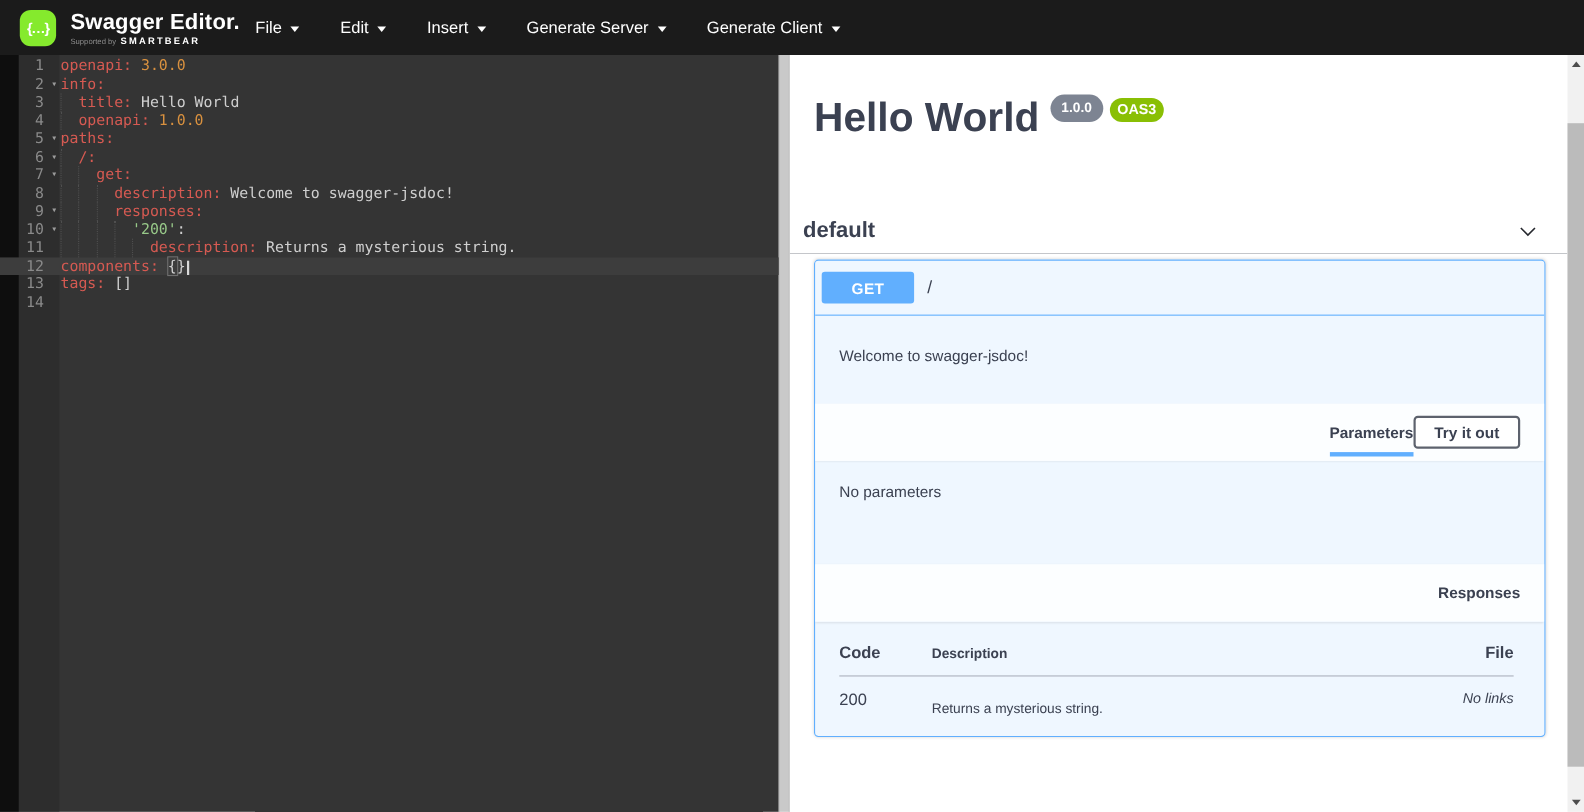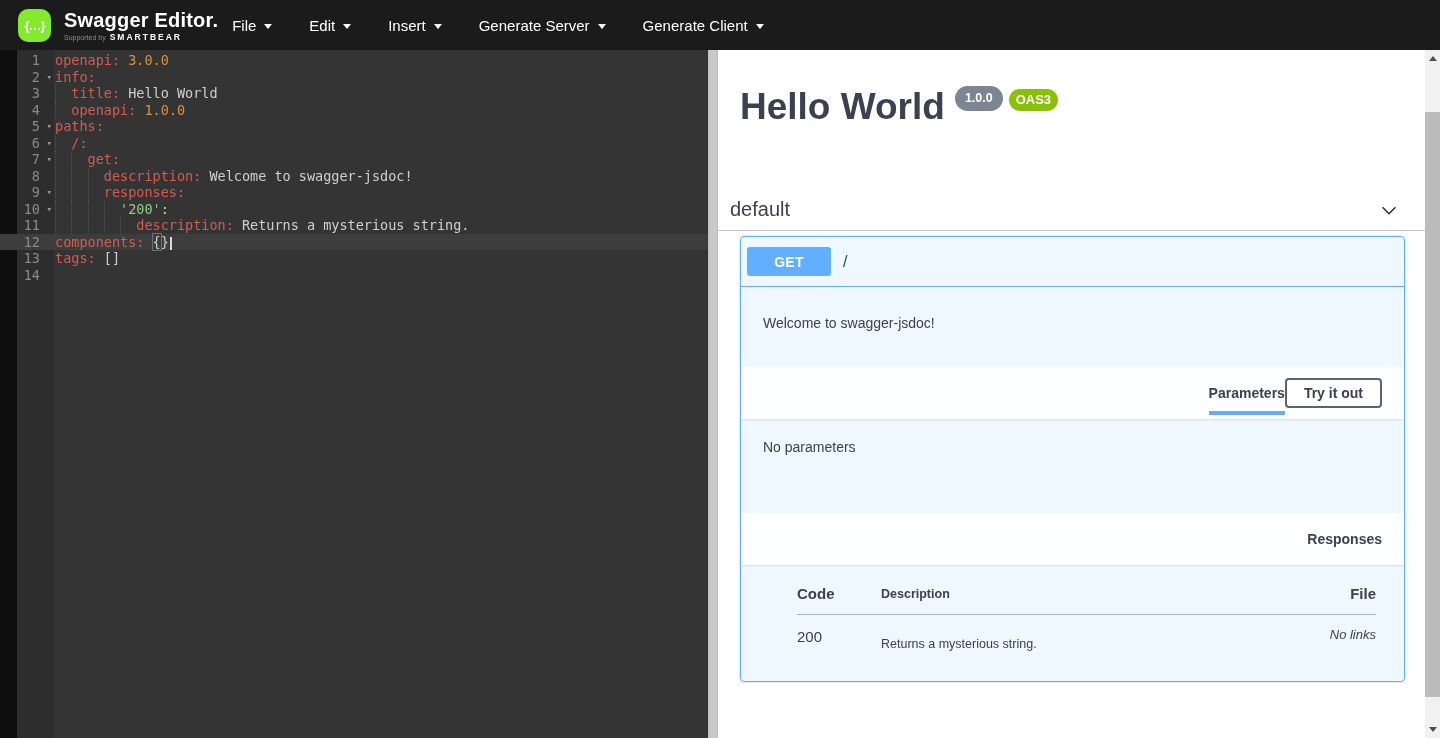--- a/index.html
+++ b/index.html
@@ -58,21 +58,21 @@
   .api-title { font-size:37px; font-weight:700; line-height:1.2; display:flex; gap:10px; }
   .badges { display:flex; gap:6px; align-items:flex-start; padding-top:1px; }
   .version-badge { background:#7d8492; color:#fff; font-size:12.5px; font-weight:700;
                    padding:5px 10px; border-radius:14px; }
   .oas-badge { background:#89bf04; color:#fff; font-size:13px; font-weight:700;
                padding:3px 7px; border-radius:12px; margin-top:3px; }
 
   .tag-row { margin-top:60px; margin-left:0; height:42px; padding:0 25px 0 12px;
              display:flex; justify-content:space-between; align-items:center;
              border-bottom:1px solid rgba(59,65,81,.3); cursor:pointer; }
-  .tag-label { font-size:20px; font-weight:400; }
+  .tag-label { font-size:20px; font-weight:700; }
 
   .opblock { margin:5px 20px 0 22px; border:1px solid #61affe; border-radius:4px;
              background:rgba(97,175,254,.1); box-shadow:0 0 3px rgba(0,0,0,.19); overflow:hidden; }
   .op-summary { height:50px; display:flex; align-items:center; padding:0 6px;
                 border-bottom:1px solid #61affe; cursor:pointer; }
   .method-badge { width:84px; height:29px; background:#61affe; border-radius:3px;
                   color:#fff; font-weight:700; font-size:14px; letter-spacing:.3px;
                   display:flex; align-items:center; justify-content:center; }
   .op-path { margin-left:12px; font-size:16px; color:#3b4151; }
   .op-desc { height:80px; padding:28px 16px 0 22px; font-size:14px; }
@@ -81,21 +81,21 @@
                 display:flex; justify-content:flex-end; align-items:center;
                 padding:0 22px; box-shadow:0 1px 2px rgba(0,0,0,.1); }
   .tab-param { font-size:14px; font-weight:700; border-bottom:4px solid #61affe;
                padding:14px 0 10px; }
   .tryout-btn { background:#fff; border:2px solid #5d626d; border-radius:4px;
                 padding:5px 17px; font-size:14px; font-weight:700; color:#3b4151;
                 font-family:inherit; cursor:pointer; }
   .no-params { height:94px; padding:20px 22px 0; font-size:14px; }
   .resp-label { font-size:14px; font-weight:700; }
 
-  .table-wrap { height:116px; padding:4px 28px 0 22px;margin-left:34px; }
+  .table-wrap { height:104px; padding:4px 28px 0 22px; }
   table { width:100%; border-collapse:collapse; }
   thead td { border-bottom:1px solid rgba(59,65,81,.2); padding:16px 0 12px; font-weight:700; }
   .col-code { width:84px; font-size:15px; }
   .col-desc { font-size:12.5px; }
   .col-links { font-size:15px; text-align:right; }
   .cell-code  { padding-top:13px; font-size:15px; vertical-align:top; }
   .cell-desc  { padding-top:22px; font-size:12.5px; vertical-align:top; }
   .cell-links { padding-top:12px; font-size:13px; font-style:italic; text-align:right; vertical-align:top; }
 
   

